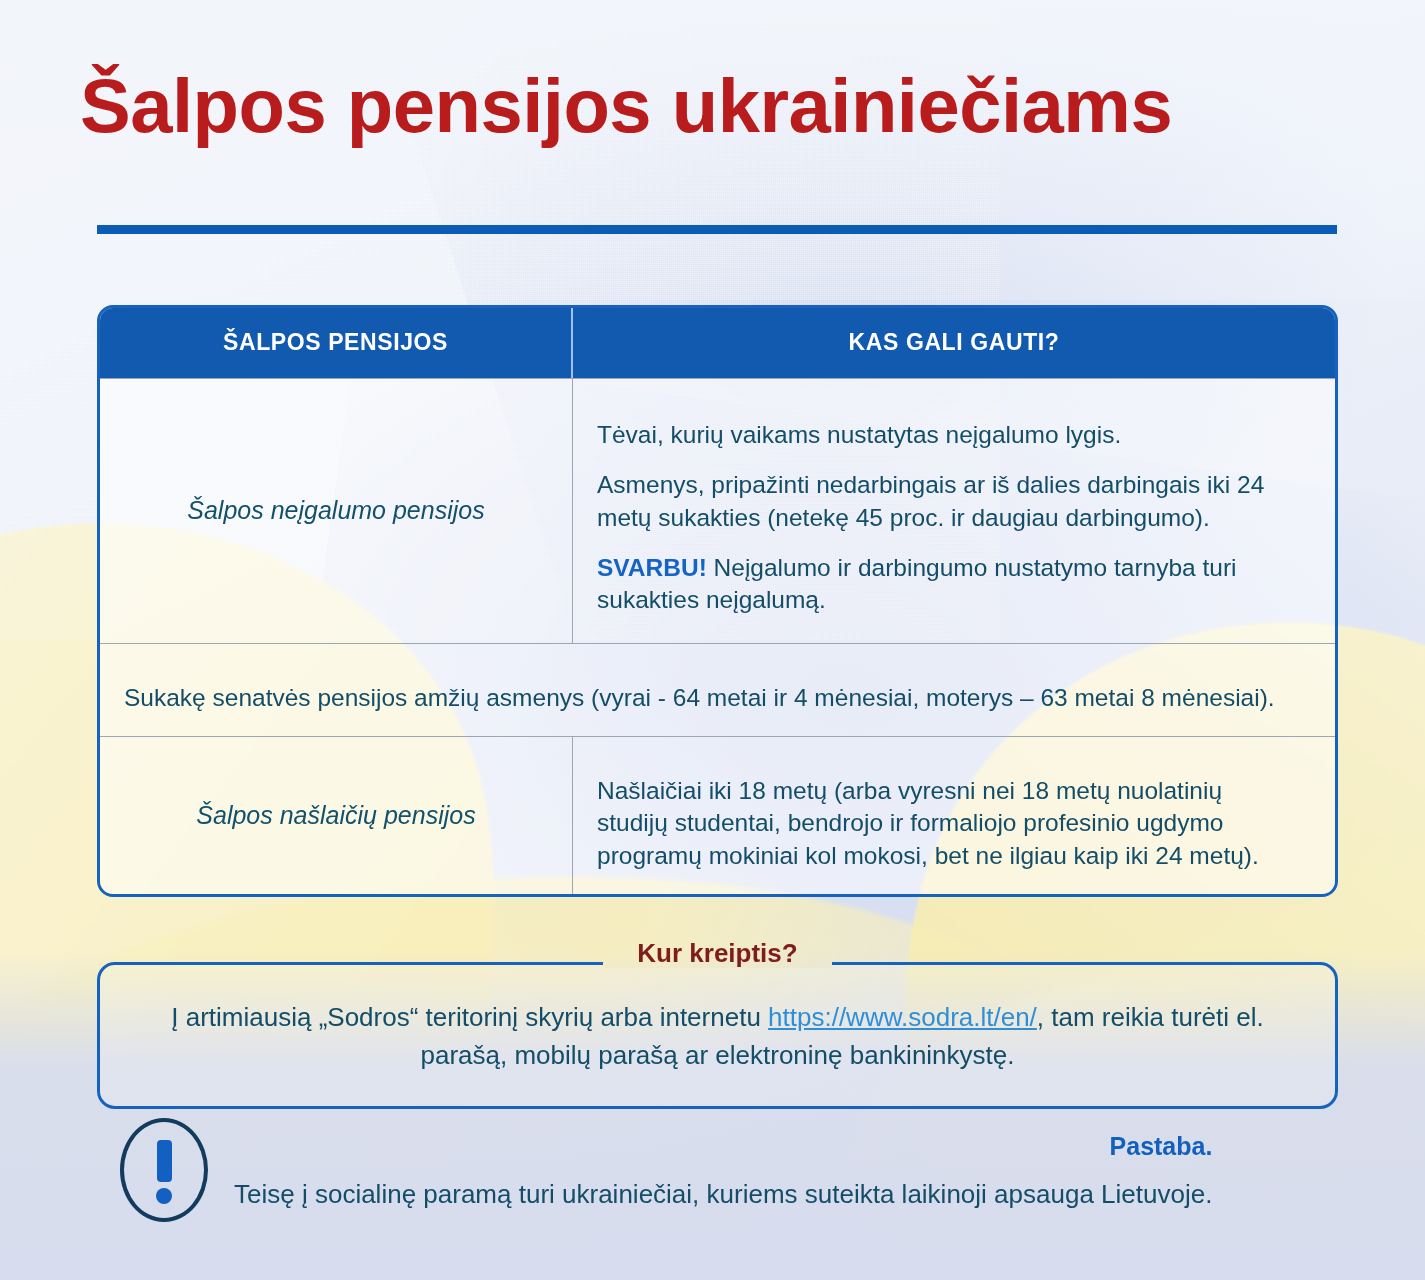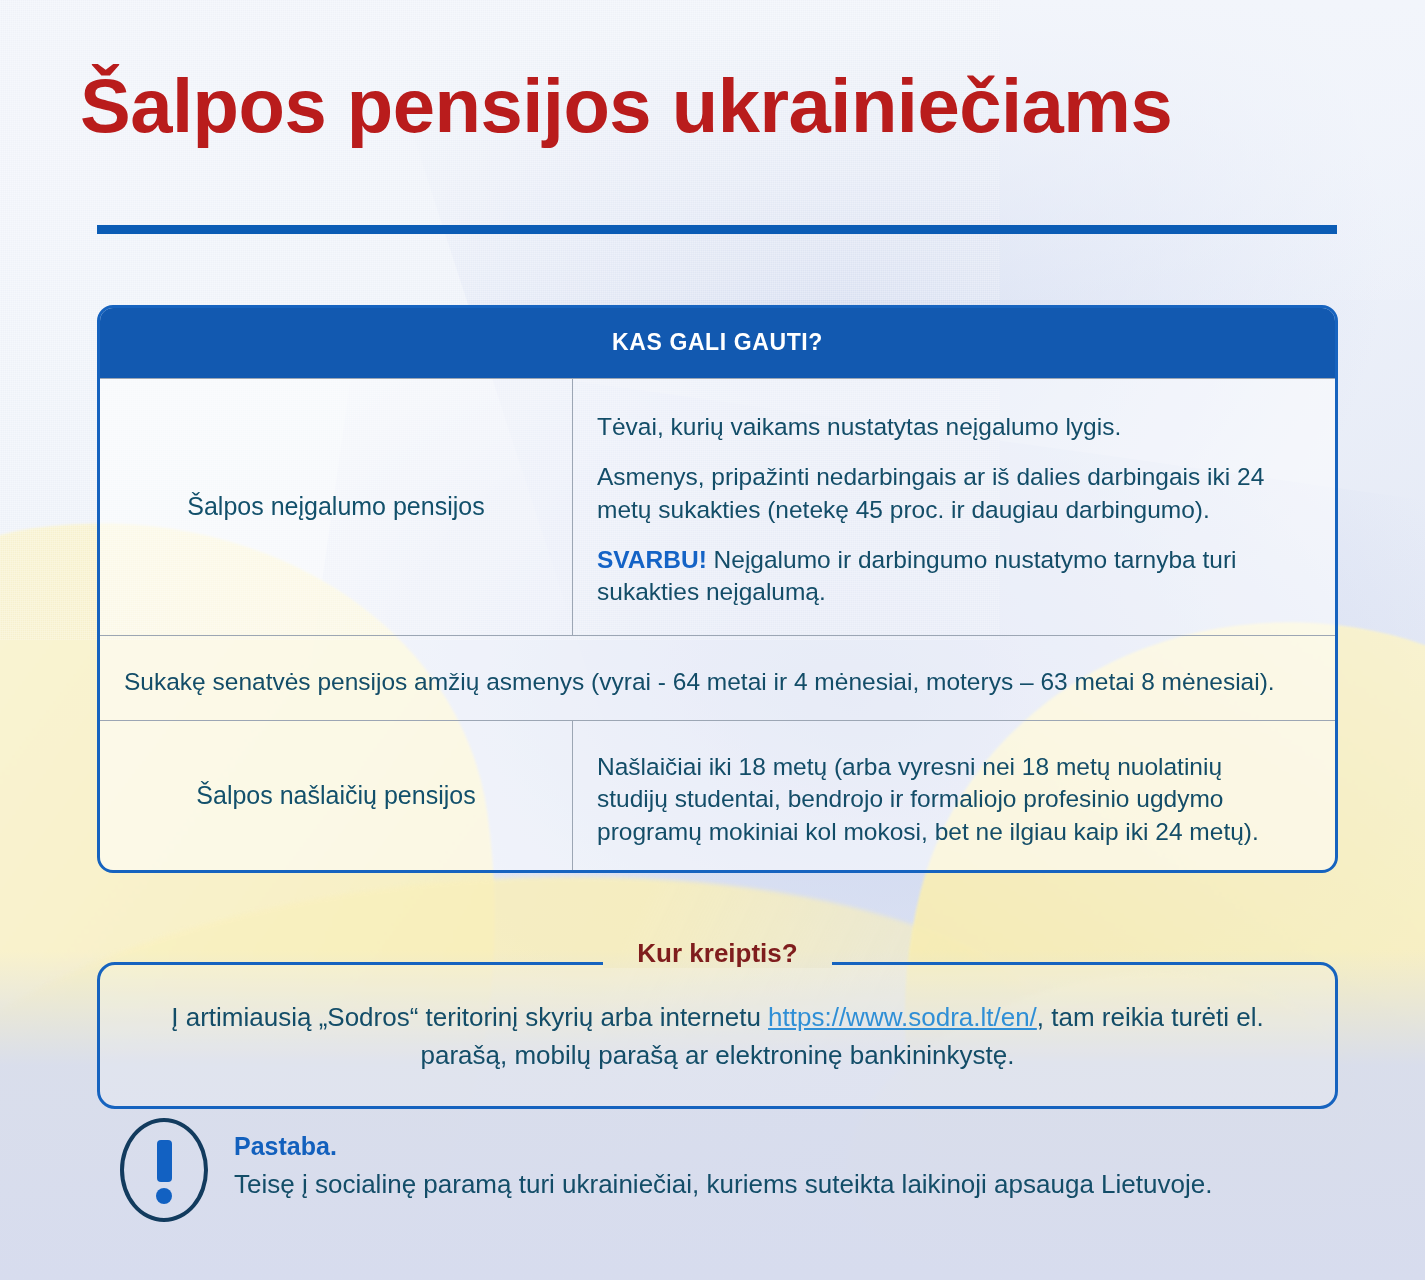--- a/index.html
+++ b/index.html
@@ -166,30 +166,31 @@
     width: 473px;
     box-sizing: border-box;
     border-right: 1px solid #9ca6b4;
     display: flex;
     align-items: center;
     justify-content: center;
     padding: 18px 20px;
     font-size: 25px;
     color: #12506b;
     text-align: center;
+    font-style: italic;
   }
   .td-right {
     flex: 1;
     box-sizing: border-box;
     padding: 24px 40px 26px 24px;
     color: #134d68;
     font-size: 24.5px;
     line-height: 1.32;
   }
-  .td-right p { margin: 8px 0 18px 0; }
+  .td-right p { margin: 16px 0 18px 0; }
   .td-right p:last-child { margin-bottom: 0; }
   .svarbu { color: #1463c6; font-weight: bold; }
 
   .row-2 .td-right, .row-3 .td-right { padding-top: 22px; padding-bottom: 22px; }
 
   
   .kk-wrap {
     position: absolute;
     left: 97px;
     top: 962px;
@@ -263,21 +264,22 @@
     height: 16px;
     margin-left: -8px;
     border-radius: 50%;
     background: #1261c2;
   }
   .note-text { padding-top: 14px; }
   .note-title {
     font-size: 25px;
     font-weight: bold;
     color: #1260bd;
-    margin-bottom: 8px;
+    margin-bottom: 18px;
+    text-align: right;
   }
   .note-body {
     font-size: 26px;
     color: #134d68;
   }
 </style>
 </head>
 <body>
 
 <div id="poster">
@@ -296,20 +298,21 @@
   </div>
 
   <div class="content">
 
     <div class="title">Šalpos pensijos ukrainiečiams</div>
     <div class="title-rule"></div>
 
     <div class="table">
 
       <div class="thead">
+        <div class="th th-left">ŠALPOS PENSIJOS</div>
         <div class="th th-right">KAS GALI GAUTI?</div>
       </div>
 
       <div class="trow row-1">
         <div class="td-left">Šalpos neįgalumo pensijos</div>
         <div class="td-right">
           <p>Tėvai, kurių vaikams nustatytas neįgalumo lygis.</p>
           <p>Asmenys,  pripažinti nedarbingais ar iš dalies darbingais iki 24 metų sukakties  (netekę 45 proc. ir daugiau darbingumo).</p>
           <p><span class="svarbu">SVARBU!</span><span> Neįgalumo ir darbingumo nustatymo tarnyba turi sukakties neįgalumą.</span></p>
         </div>

